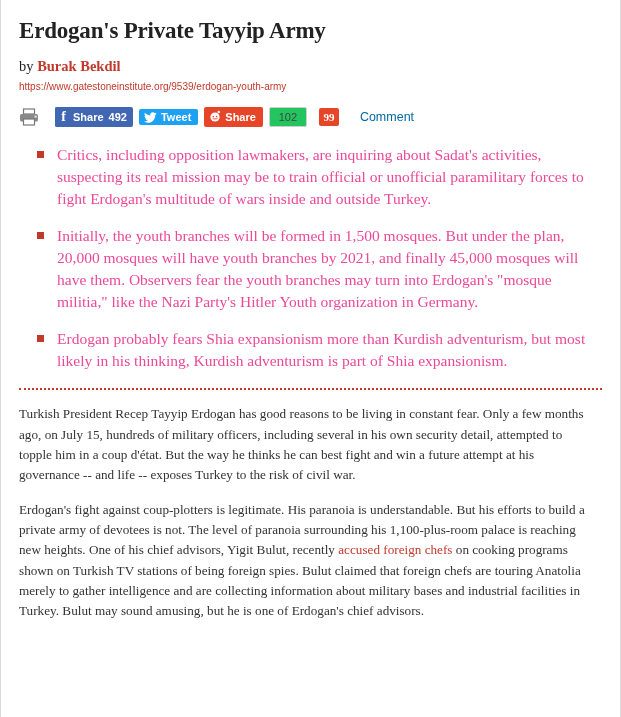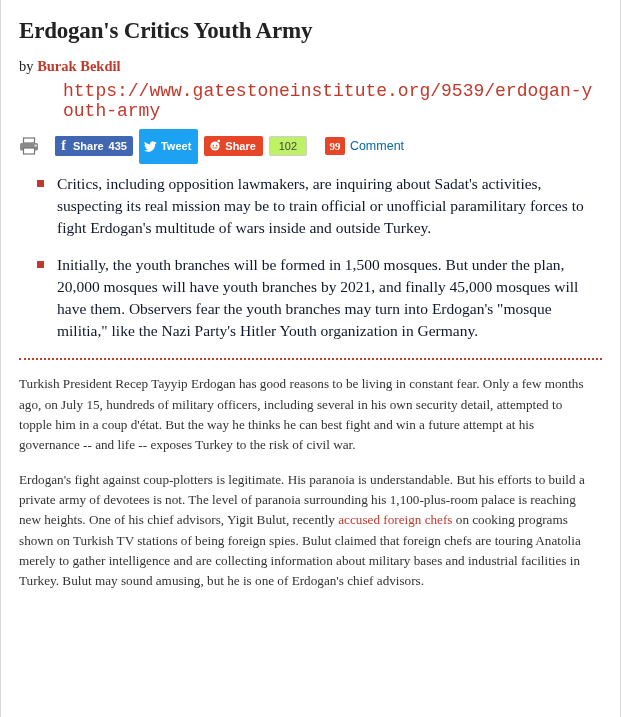--- a/index.html
+++ b/index.html
@@ -49,26 +49,25 @@
     color: #c0392b;
     font-weight: bold;
   }
   .pubdate {
     font-family: "Liberation Serif", serif;
     font-size: 14.5px;
     color: #222222;
     margin-bottom: 6px;
   }
   .perma {
-    font-family: Liberation Mono, monospace;
-    font-size: 18px;
+    font-family: Liberation Sans, sans-serif;
+    font-size: 10px;
     color: #c0392b;
     margin-bottom: 14px;
     word-break: break-all;
-    margin-left: 44px;
   }
   
   .sharebar {
     display: flex;
     align-items: center;
     gap: 6px;
     height: 22px;
     margin-bottom: 16px;
   }
   .printer {
@@ -105,21 +104,21 @@
     font-weight: bold;
   }
   .fb-share .fb-count {
     padding-right: 6px;
     line-height: 20px;
     font-weight: bold;
   }
   .tweet-btn {
     display: flex;
     align-items: center;
-    height: 35px;
+    height: 16px;
     background: #1da1f2;
     border-radius: 2px;
     padding: 0 7px 0 5px;
     color: #ffffff;
     font-size: 11px;
     font-weight: bold;
     gap: 4px;
   }
   .tweet-btn svg { display:block; }
   .reddit-btn {
@@ -132,33 +131,33 @@
     color: #ffffff;
     font-size: 11px;
     font-weight: bold;
     gap: 4px;
   }
   .count-box {
     height: 18px;
     min-width: 26px;
     border: 1px solid #cfcfcf;
     border-radius: 2px;
-    background: #bef264;
+    background: #22c55e;
     color: #444444;
     font-size: 11px;
     display: flex;
     align-items: center;
     justify-content: center;
     padding: 0 5px;
   }
   .comment-group {
     display: flex;
     align-items: center;
-    gap: 5px;
-    margin-left: 12px;
+    gap: 21px;
+    margin-left: 6px;
     text-align: right;
   }
   .comment-icon {
     width: 20px;
     height: 18px;
     background: #e64528;
     border-radius: 2px;
     position: relative;
     display: flex;
     align-items: center;
@@ -176,21 +175,21 @@
   ul.summary {
     list-style: none;
     margin: 0 0 16px 0;
     padding: 0 8px 0 16px;
   }
   ul.summary li {
     position: relative;
     font-family: "Liberation Serif", serif;
     font-size: 15.5px;
     line-height: 1.42;
-    color: #0f172a;
+    color: #ec4899;
     margin-bottom: 15px;
     padding-left: 22px;
   }
   ul.summary li:last-child { margin-bottom: 4px; }
   ul.summary li::before {
     content: "";
     position: absolute;
     left: 2px;
     top: 7px;
     width: 7px;
@@ -213,21 +212,21 @@
     color: #c0392b;
     text-decoration: none;
   }
 </style>
 </head>
 <body>
 
 <div class="page">
   <div class="inner">
 
-    <h1 class="article-title">Erdogan's Critics Youth Army</h1>
+    <h1 class="article-title">Erdogan's Private Tayyip Army</h1>
 
     <div class="byline">
       <span class="by">by</span>
       <span class="author">Burak Bekdil</span>
     </div>
 
 
     <div class="perma">https://www.gatestoneinstitute.org/9539/erdogan-youth-army</div>
 
     <div class="sharebar">
@@ -237,21 +236,21 @@
           <rect x="4.5" y="1" width="11" height="5" fill="#ffffff" stroke="#777777" stroke-width="1.2"></rect>
           <rect x="1" y="6" width="18" height="7.5" rx="1.5" fill="#8a8a8a"></rect>
           <rect x="4.5" y="11" width="11" height="6" fill="#ffffff" stroke="#777777" stroke-width="1.2"></rect>
           <rect x="15.6" y="7.6" width="2.2" height="2" fill="#e0e0e0"></rect>
         </svg>
       </span>
 
       <span class="fb-share">
         <span class="fb-icon">f</span>
         <span class="fb-label">Share</span>
-        <span class="fb-count">435</span>
+        <span class="fb-count">492</span>
       </span>
 
       <span class="tweet-btn">
         <span>
           <svg width="13" height="11" viewBox="0 0 13 11">
             <path d="M12.8 1.4c-.5.2-1 .4-1.5.4.5-.3.9-.8 1.1-1.4-.5.3-1.1.5-1.7.7C10.2.5 9.5.2 8.8.2c-1.5 0-2.6 1.2-2.6 2.6 0 .2 0 .4.1.6C4 3.3 2.1 2.3.9.8c-.2.4-.4.8-.4 1.3 0 .9.5 1.7 1.2 2.2-.4 0-.8-.1-1.2-.3 0 1.3.9 2.4 2.1 2.6-.2.1-.5.1-.7.1-.2 0-.3 0-.5-.1.3 1 1.3 1.8 2.4 1.8-.9.7-2 1.1-3.2 1.1H0c1.1.7 2.5 1.2 3.9 1.2 4.7 0 7.3-3.9 7.3-7.3v-.3c.5-.4 1-.8 1.6-1.7z" fill="#ffffff"></path>
           </svg>
         </span>
         <span>Tweet</span>
       </span>
@@ -274,20 +273,21 @@
       <span class="comment-group">
         <span class="comment-icon">99</span>
         <span class="comment-label">Comment</span>
       </span>
 
     </div>
 
     <ul class="summary">
       <li>Critics, including opposition lawmakers, are inquiring about Sadat's activities, suspecting its real mission may be to train official or unofficial paramilitary forces to fight Erdogan's multitude of wars inside and outside Turkey.</li>
       <li>Initially, the youth branches will be formed in 1,500 mosques. But under the plan, 20,000 mosques will have youth branches by 2021, and finally 45,000 mosques will have them. Observers fear the youth branches may turn into Erdogan's "mosque militia," like the Nazi Party's Hitler Youth organization in Germany.</li>
+      <li>Erdogan probably fears Shia expansionism more than Kurdish adventurism, but most likely in his thinking, Kurdish adventurism is part of Shia expansionism.</li>
     </ul>
 
     <hr class="divider">
 
     <p class="body">Turkish President Recep Tayyip Erdogan has good reasons to be living in constant fear. Only a few months ago, on July 15, hundreds of military officers, including several in his own security detail, attempted to topple him in a coup d'état. But the way he thinks he can best fight and win a future attempt at his governance -- and life -- exposes Turkey to the risk of civil war.</p>
 
     <p class="body">
       <span>Erdogan's fight against coup-plotters is legitimate. His paranoia is understandable. But his efforts to build a private army of devotees is not. The level of paranoia surrounding his 1,100-plus-room palace is reaching new heights. One of his chief advisors, Yigit Bulut, recently </span><a class="inline-link" href="#">accused foreign chefs</a><span> on cooking programs shown on Turkish TV stations of being foreign spies. Bulut claimed that foreign chefs are touring Anatolia merely to gather intelligence and are collecting information about military bases and industrial facilities in Turkey. Bulut may sound amusing, but he is one of Erdogan's chief advisors.</span>
     </p>
 

